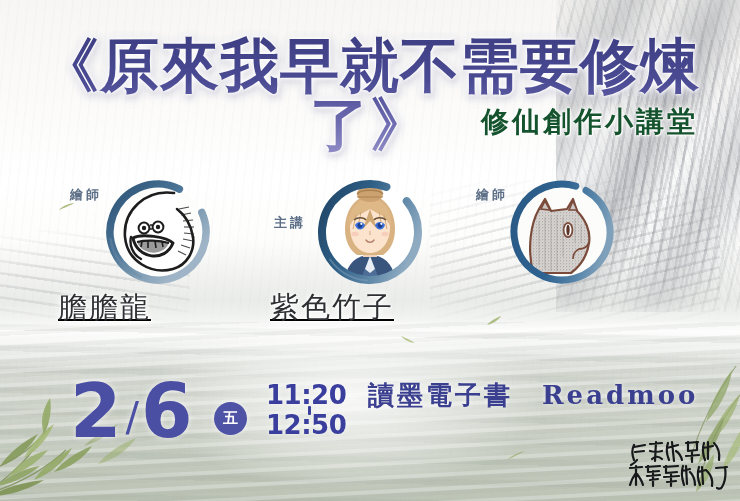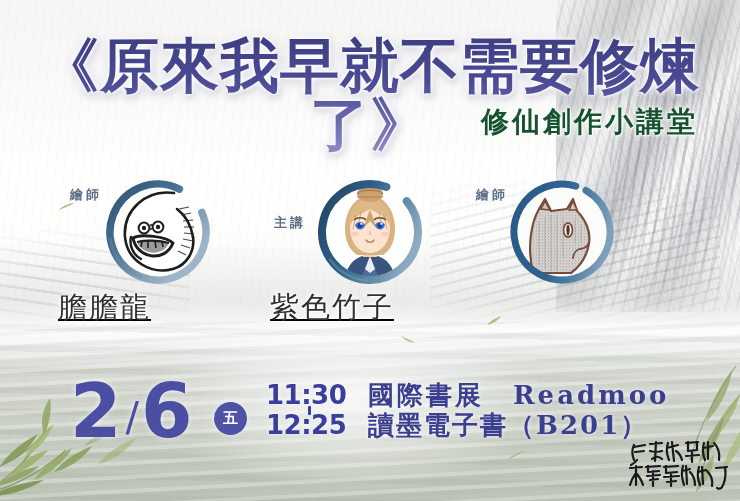--- a/index.html
+++ b/index.html
@@ -537,27 +537,26 @@
     </div>
 
   </div>
 
   <div class="info">
     <div class="date">
       <span class="d-m">2</span><span class="d-slash">/</span><span class="d-d">6</span>
     </div>
     <div class="weekday">五</div>
     <div class="times">
-      <div>11:30</div>
-      <div>12:25</div>
+      <div>11:20</div>
+      <div>12:50</div>
       <span class="dash"></span>
     </div>
     <div class="venue">
-      <div class="en">國際書展　Readmoo</div>
-      <div>讀墨電子書（B201）</div>
+      <div class="en">讀墨電子書　Readmoo</div>
     </div>
   </div>
 
   <div class="logo">
     <svg width="104" height="52" viewBox="0 0 104 52">
       <g fill="#16181a" stroke="#16181a" stroke-linecap="round" stroke-linejoin="round">
 
         <g stroke-width="2.2" fill="none">
           <path d="M8 6 C6 10 6 16 8 21 M8 8 L19 6 M9 13 L18 12 M11 21 C9 24 7 25 5 26"></path>
           <path d="M24 5 L36 4 M30 3 L29 22 M24 12 C27 13 33 13 36 12 M26 20 C29 17 33 17 36 20"></path>

